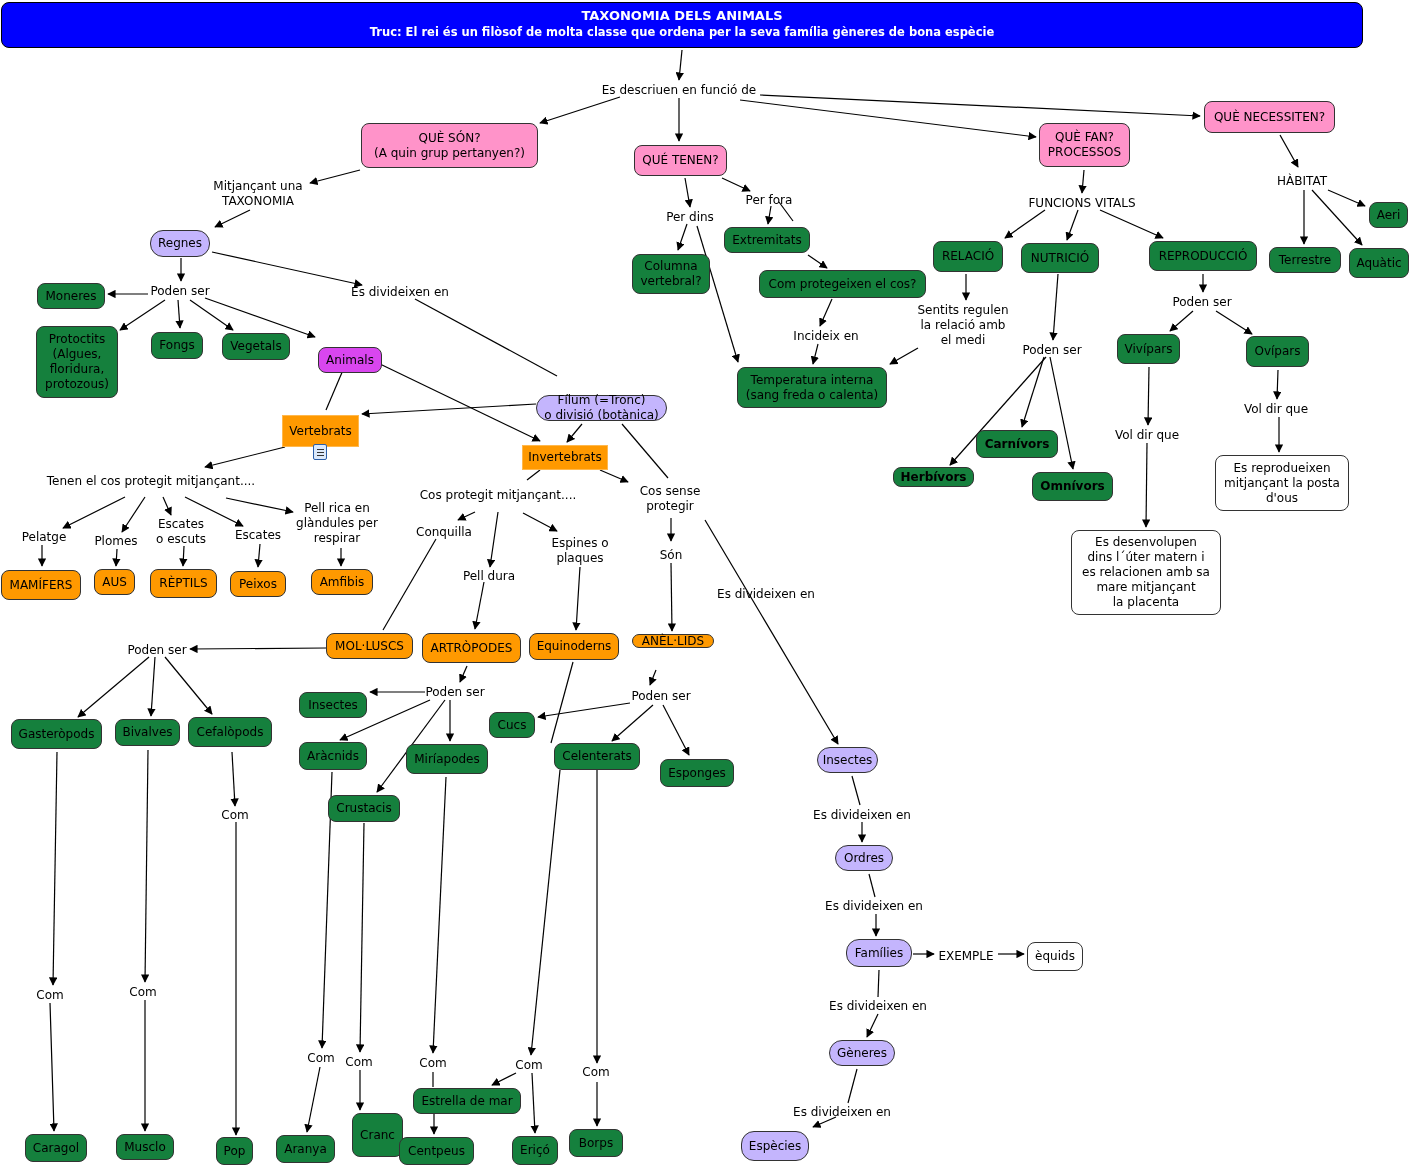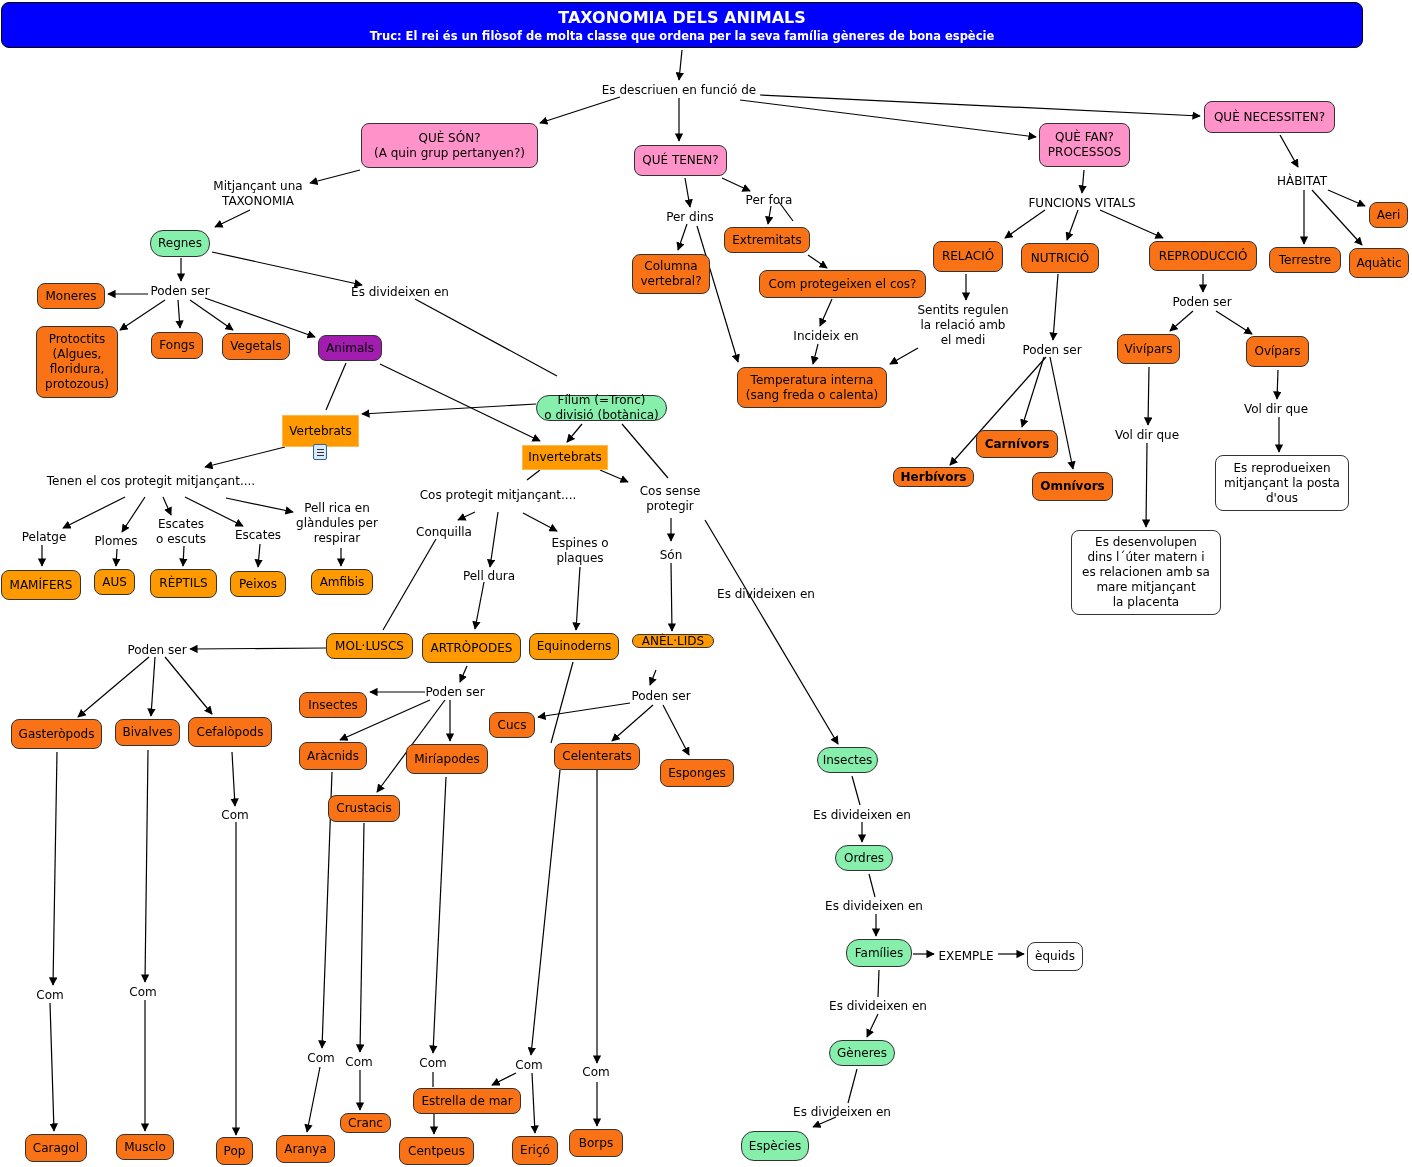--- a/index.html
+++ b/index.html
@@ -2,31 +2,31 @@
 <html><head>
 <meta charset="utf-8">
 <style>
   html, body { margin:0; padding:0; background:#ffffff; }
   body { width:1412px; height:1167px; position:relative; overflow:hidden;
          font-family:"DejaVu Sans", sans-serif; font-size:12px; color:#000; }
   #edges { position:absolute; left:0; top:0; width:1412px; height:1167px; pointer-events:none; }
   .header { position:absolute; left:1px; top:2px; width:1360px; height:44px;
             background:#0000ff; border:1px solid #000; border-radius:8px; color:#fff;
             text-align:center; }
-  .header .t1 { font-weight:bold; font-size:16px; margin-top:5px; }
+  .header .t1 { font-weight:bold; font-size:13px; margin-top:5px; }
   .header .t2 { font-weight:bold; font-size:11.5px; margin-top:2px; }
   .node { position:absolute; box-sizing:border-box; border:1px solid #333; border-radius:8px;
           display:flex; align-items:center; justify-content:center; text-align:center;
           line-height:15px; font-size:12px; padding:2px 6px; white-space:pre-line; }
   .pink { background:#ff93c9; }
-  .yellow { background:#86efac;border-radius:13px; }
-  .gold { background:#a21caf; }
+  .yellow { background:#c4b5fd;border-radius:13px; }
+  .gold { background:#d946ef;margin-top:12px; }
   .orange { background:#ff9900; }
   .orange-sq { background:#ff9900; border:1px solid #ffb84d; border-radius:0; }
-  .grey { background:#f97316; }
+  .grey { background:#15803d; }
   .white { background:#ffffff;border-radius:8px; }
   .bold { font-weight:bold; }
   .lbl { position:absolute; text-align:center; font-size:12px; line-height:15px;
          white-space:pre-line; transform:translateX(-50%); background:transparent; }
   .doc-icon { position:absolute; left:313px; top:444px; width:14px; height:16px;
               border:1px solid #2a5ea8; background:#dbe9fb; border-radius:2px; box-sizing:border-box; }
   .doc-icon::before { content:""; position:absolute; left:3px; top:4px; width:7px; height:1px; background:#333;
               box-shadow:0 3px 0 #333, 0 6px 0 #333; }
 </style>
 </head>
@@ -252,21 +252,21 @@
 <div class="node grey" style="left:406px;top:744px;width:82px;height:30px">Miríapodes</div>
 <div class="node grey" style="left:328px;top:795px;width:72px;height:27px">Crustacis</div>
 <div class="node grey" style="left:489px;top:712px;width:46px;height:26px">Cucs</div>
 <div class="node grey" style="left:554px;top:743px;width:86px;height:27px">Celenterats</div>
 <div class="node grey" style="left:660px;top:759px;width:74px;height:28px">Esponges</div>
 
 <div class="node grey" style="left:25px;top:1134px;width:62px;height:28px">Caragol</div>
 <div class="node grey" style="left:116px;top:1134px;width:58px;height:26px">Musclo</div>
 <div class="node grey" style="left:216px;top:1137px;width:37px;height:28px">Pop</div>
 <div class="node grey" style="left:276px;top:1135px;width:59px;height:28px">Aranya</div>
-<div class="node grey" style="left:340px;top:1113px;width:51px;height:20px">Cranc</div>
+<div class="node grey" style="left:352px;top:1113px;width:51px;height:44px">Cranc</div>
 <div class="node grey" style="left:413px;top:1088px;width:108px;height:26px">Estrella de mar</div>
 <div class="node grey" style="left:399px;top:1137px;width:75px;height:28px">Centpeus</div>
 <div class="node grey" style="left:512px;top:1136px;width:46px;height:29px">Eriçó</div>
 <div class="node grey" style="left:569px;top:1129px;width:54px;height:28px">Borps</div>
 
 <div class="node yellow" style="left:817px;top:747px;width:61px;height:26px">Insectes</div>
 <div class="node yellow" style="left:835px;top:845px;width:58px;height:26px">Ordres</div>
 <div class="node yellow" style="left:846px;top:939px;width:66px;height:28px">Famílies</div>
 <div class="node yellow" style="left:829px;top:1040px;width:66px;height:26px">Gèneres</div>
 <div class="node yellow" style="left:741px;top:1131px;width:68px;height:30px">Espècies</div>

